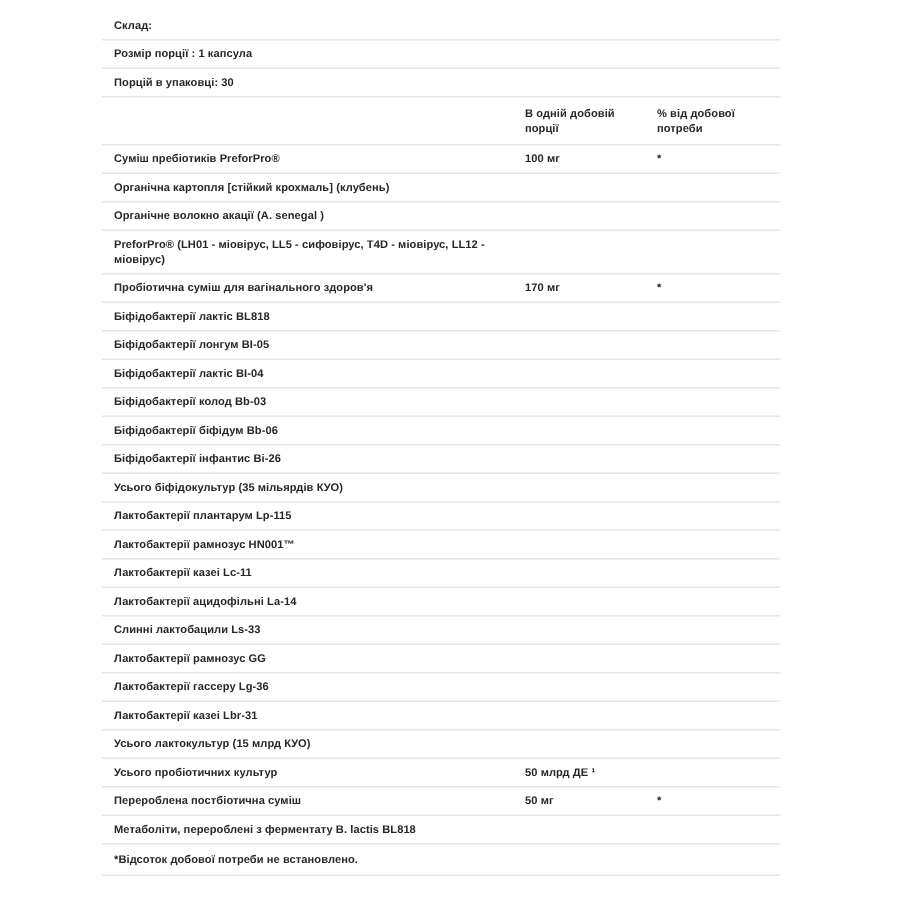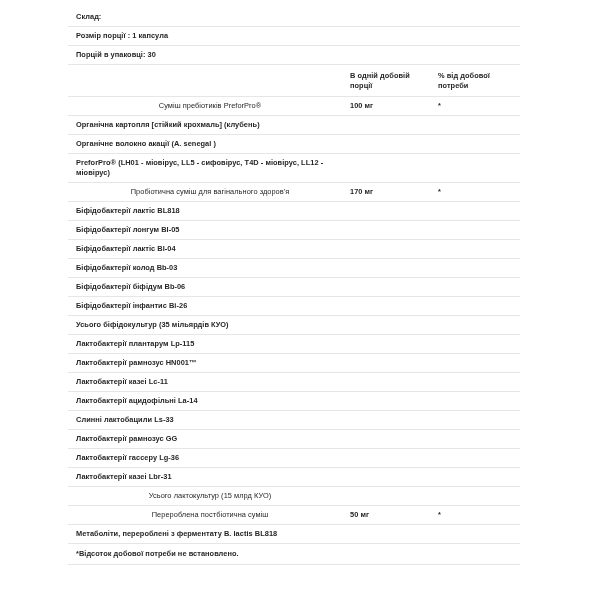--- a/index.html
+++ b/index.html
@@ -41,21 +41,21 @@
     letter-spacing: 0.05px;
   }
   .facts-table td.amount,
   .facts-table td.dv {
     padding-left: 6px;
   }
 
   
   .bold   { font-weight: bold; }
   .ital   { font-weight: bold; }
-  .plain  { font-weight: normal; text-align: center; }
+  .plain  { font-weight: bold; }
 
   
   tr.colhead td { padding-top: 6px; padding-bottom: 5px; }
   tr.colhead td.amount,
   tr.colhead td.dv {
     font-weight: bold;
     font-size: 7.4px;
     line-height: 10px;
   }
 
@@ -192,20 +192,25 @@
         <td class="ital">Лактобактерії казеі Lbr-31</td>
         <td class="amount bold"></td>
         <td class="dv dv-star"></td>
       </tr>
       <tr>
         <td class="plain">Усього лактокультур (15 млрд КУО)</td>
         <td class="amount bold"></td>
         <td class="dv dv-star"></td>
       </tr>
       <tr>
+        <td class="plain">Усього пробіотичних культур</td>
+        <td class="amount bold">50 млрд ДЕ ¹</td>
+        <td class="dv dv-star"></td>
+      </tr>
+      <tr>
         <td class="plain">Перероблена постбіотична суміш</td>
         <td class="amount bold">50 мг</td>
         <td class="dv dv-star">*</td>
       </tr>
       <tr>
         <td class="ital">Метаболіти, перероблені з ферментату B. lactis BL818</td>
         <td class="amount bold"></td>
         <td class="dv dv-star"></td>
       </tr>
 

